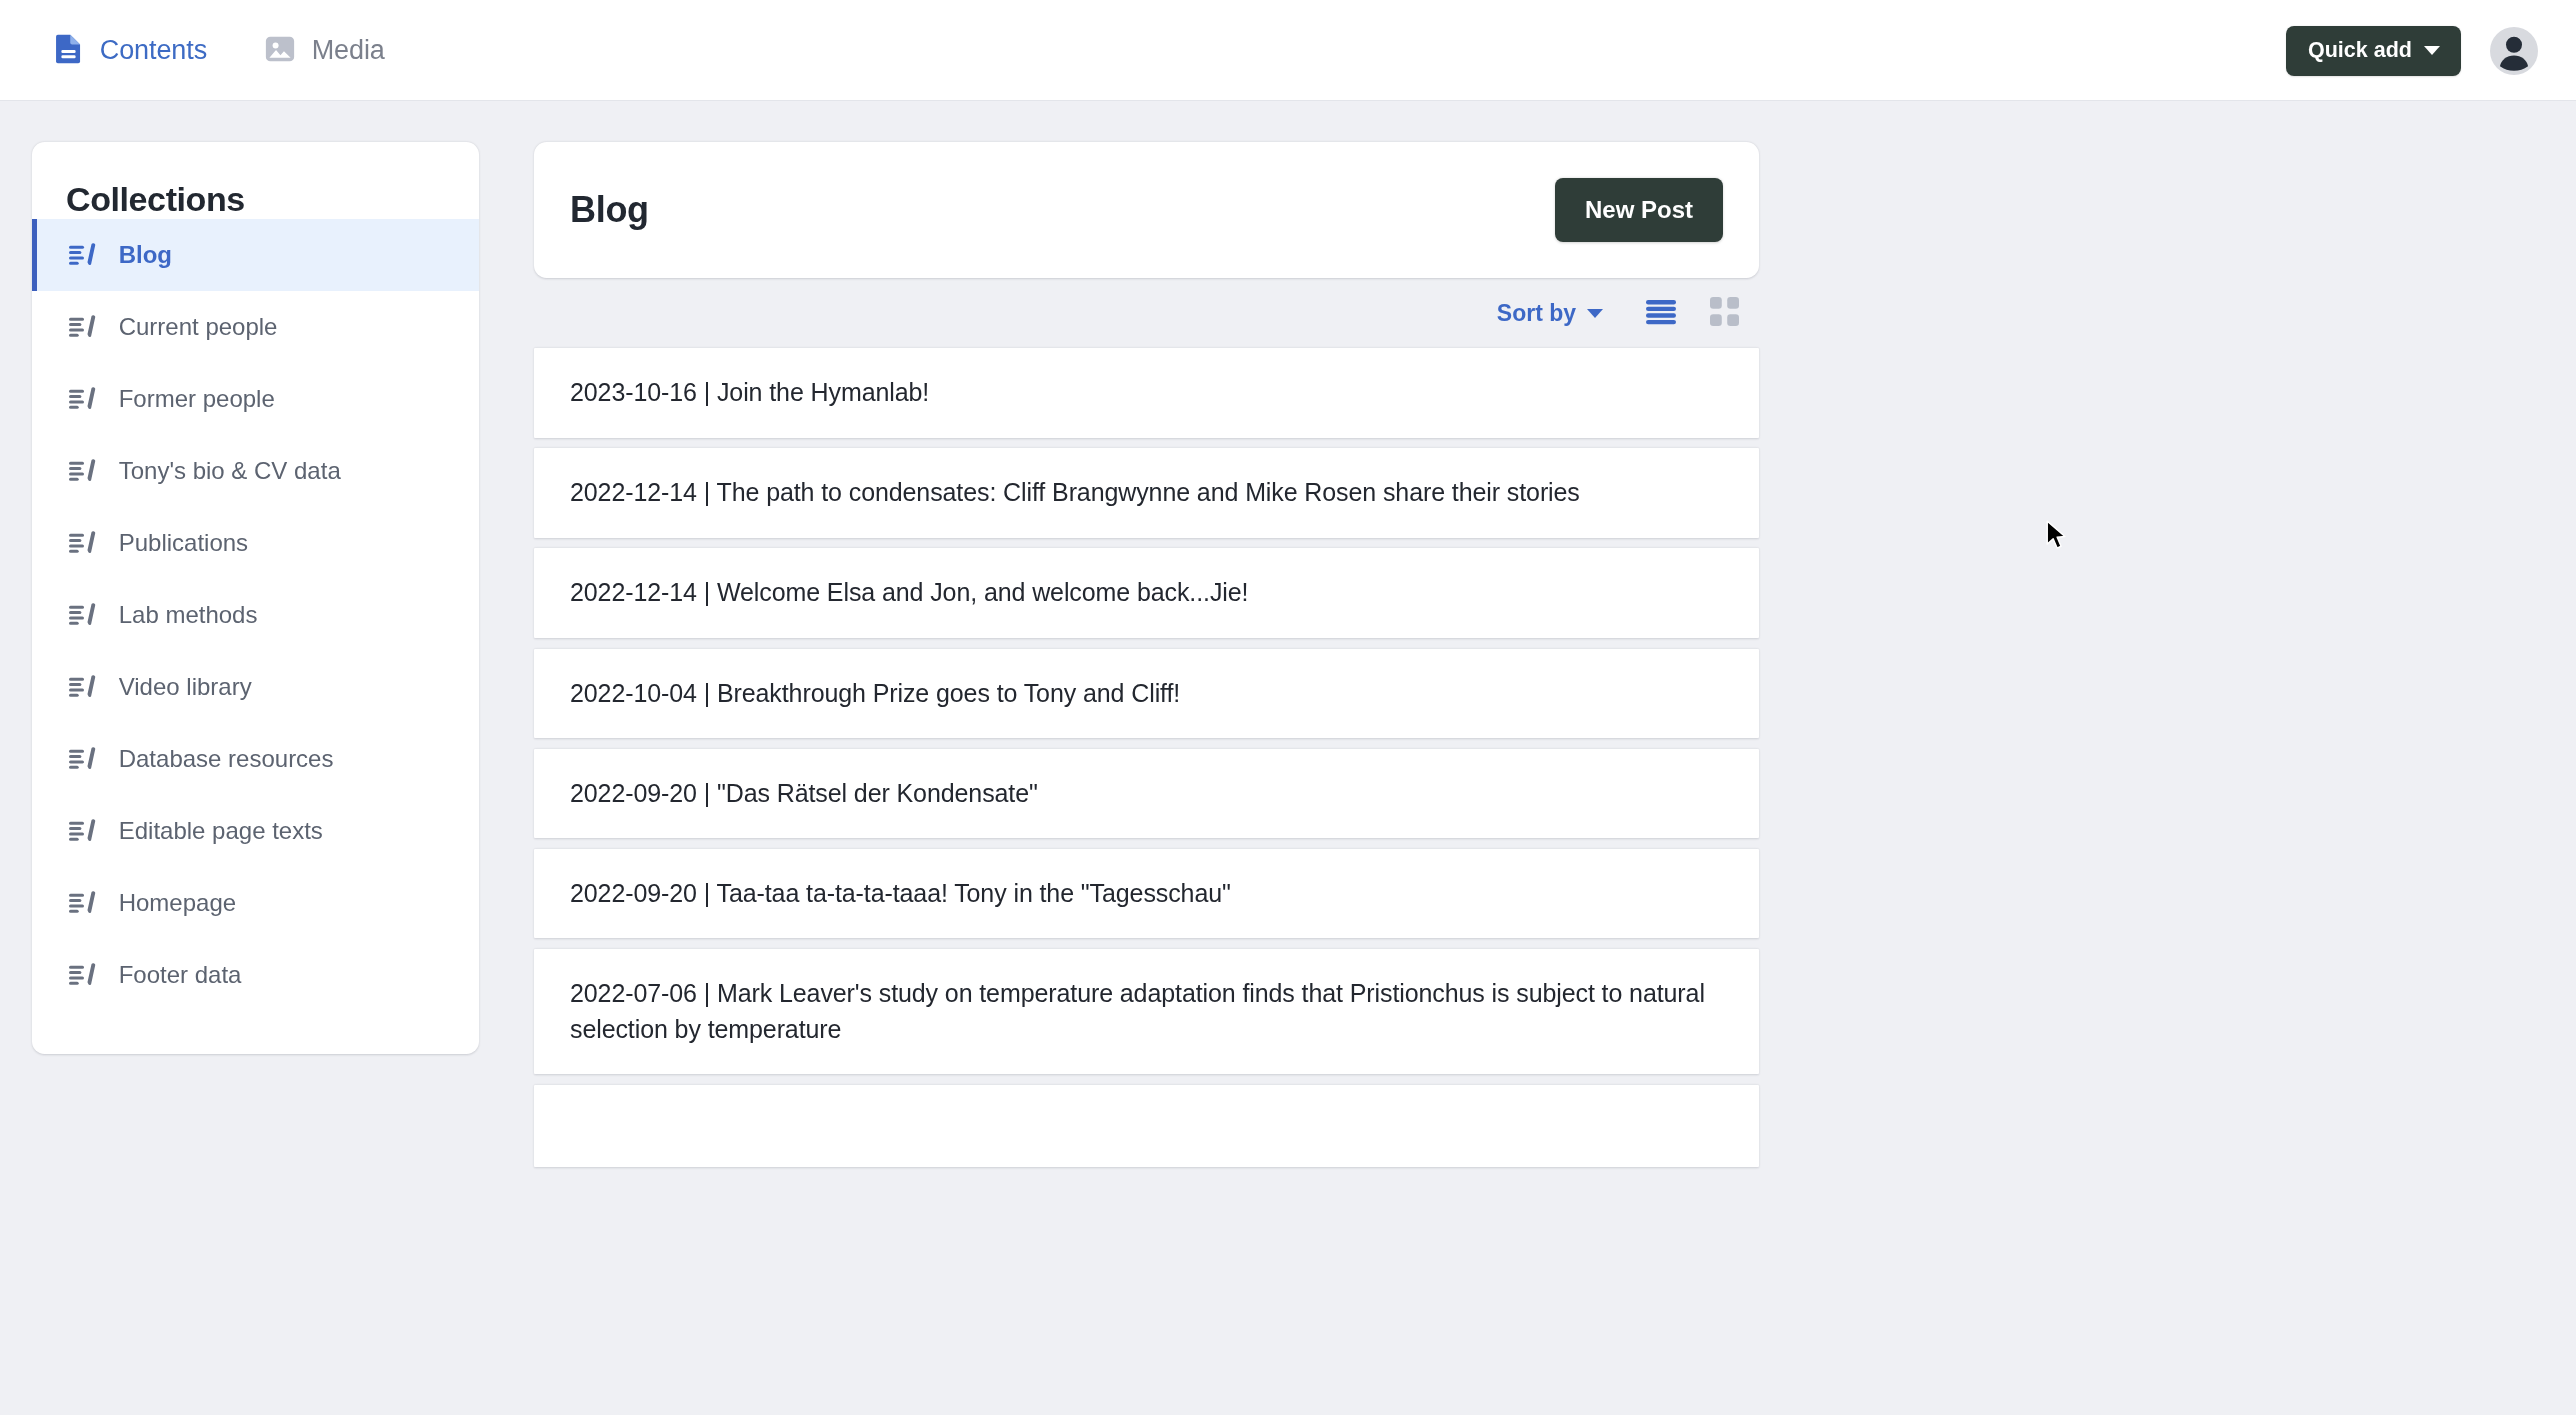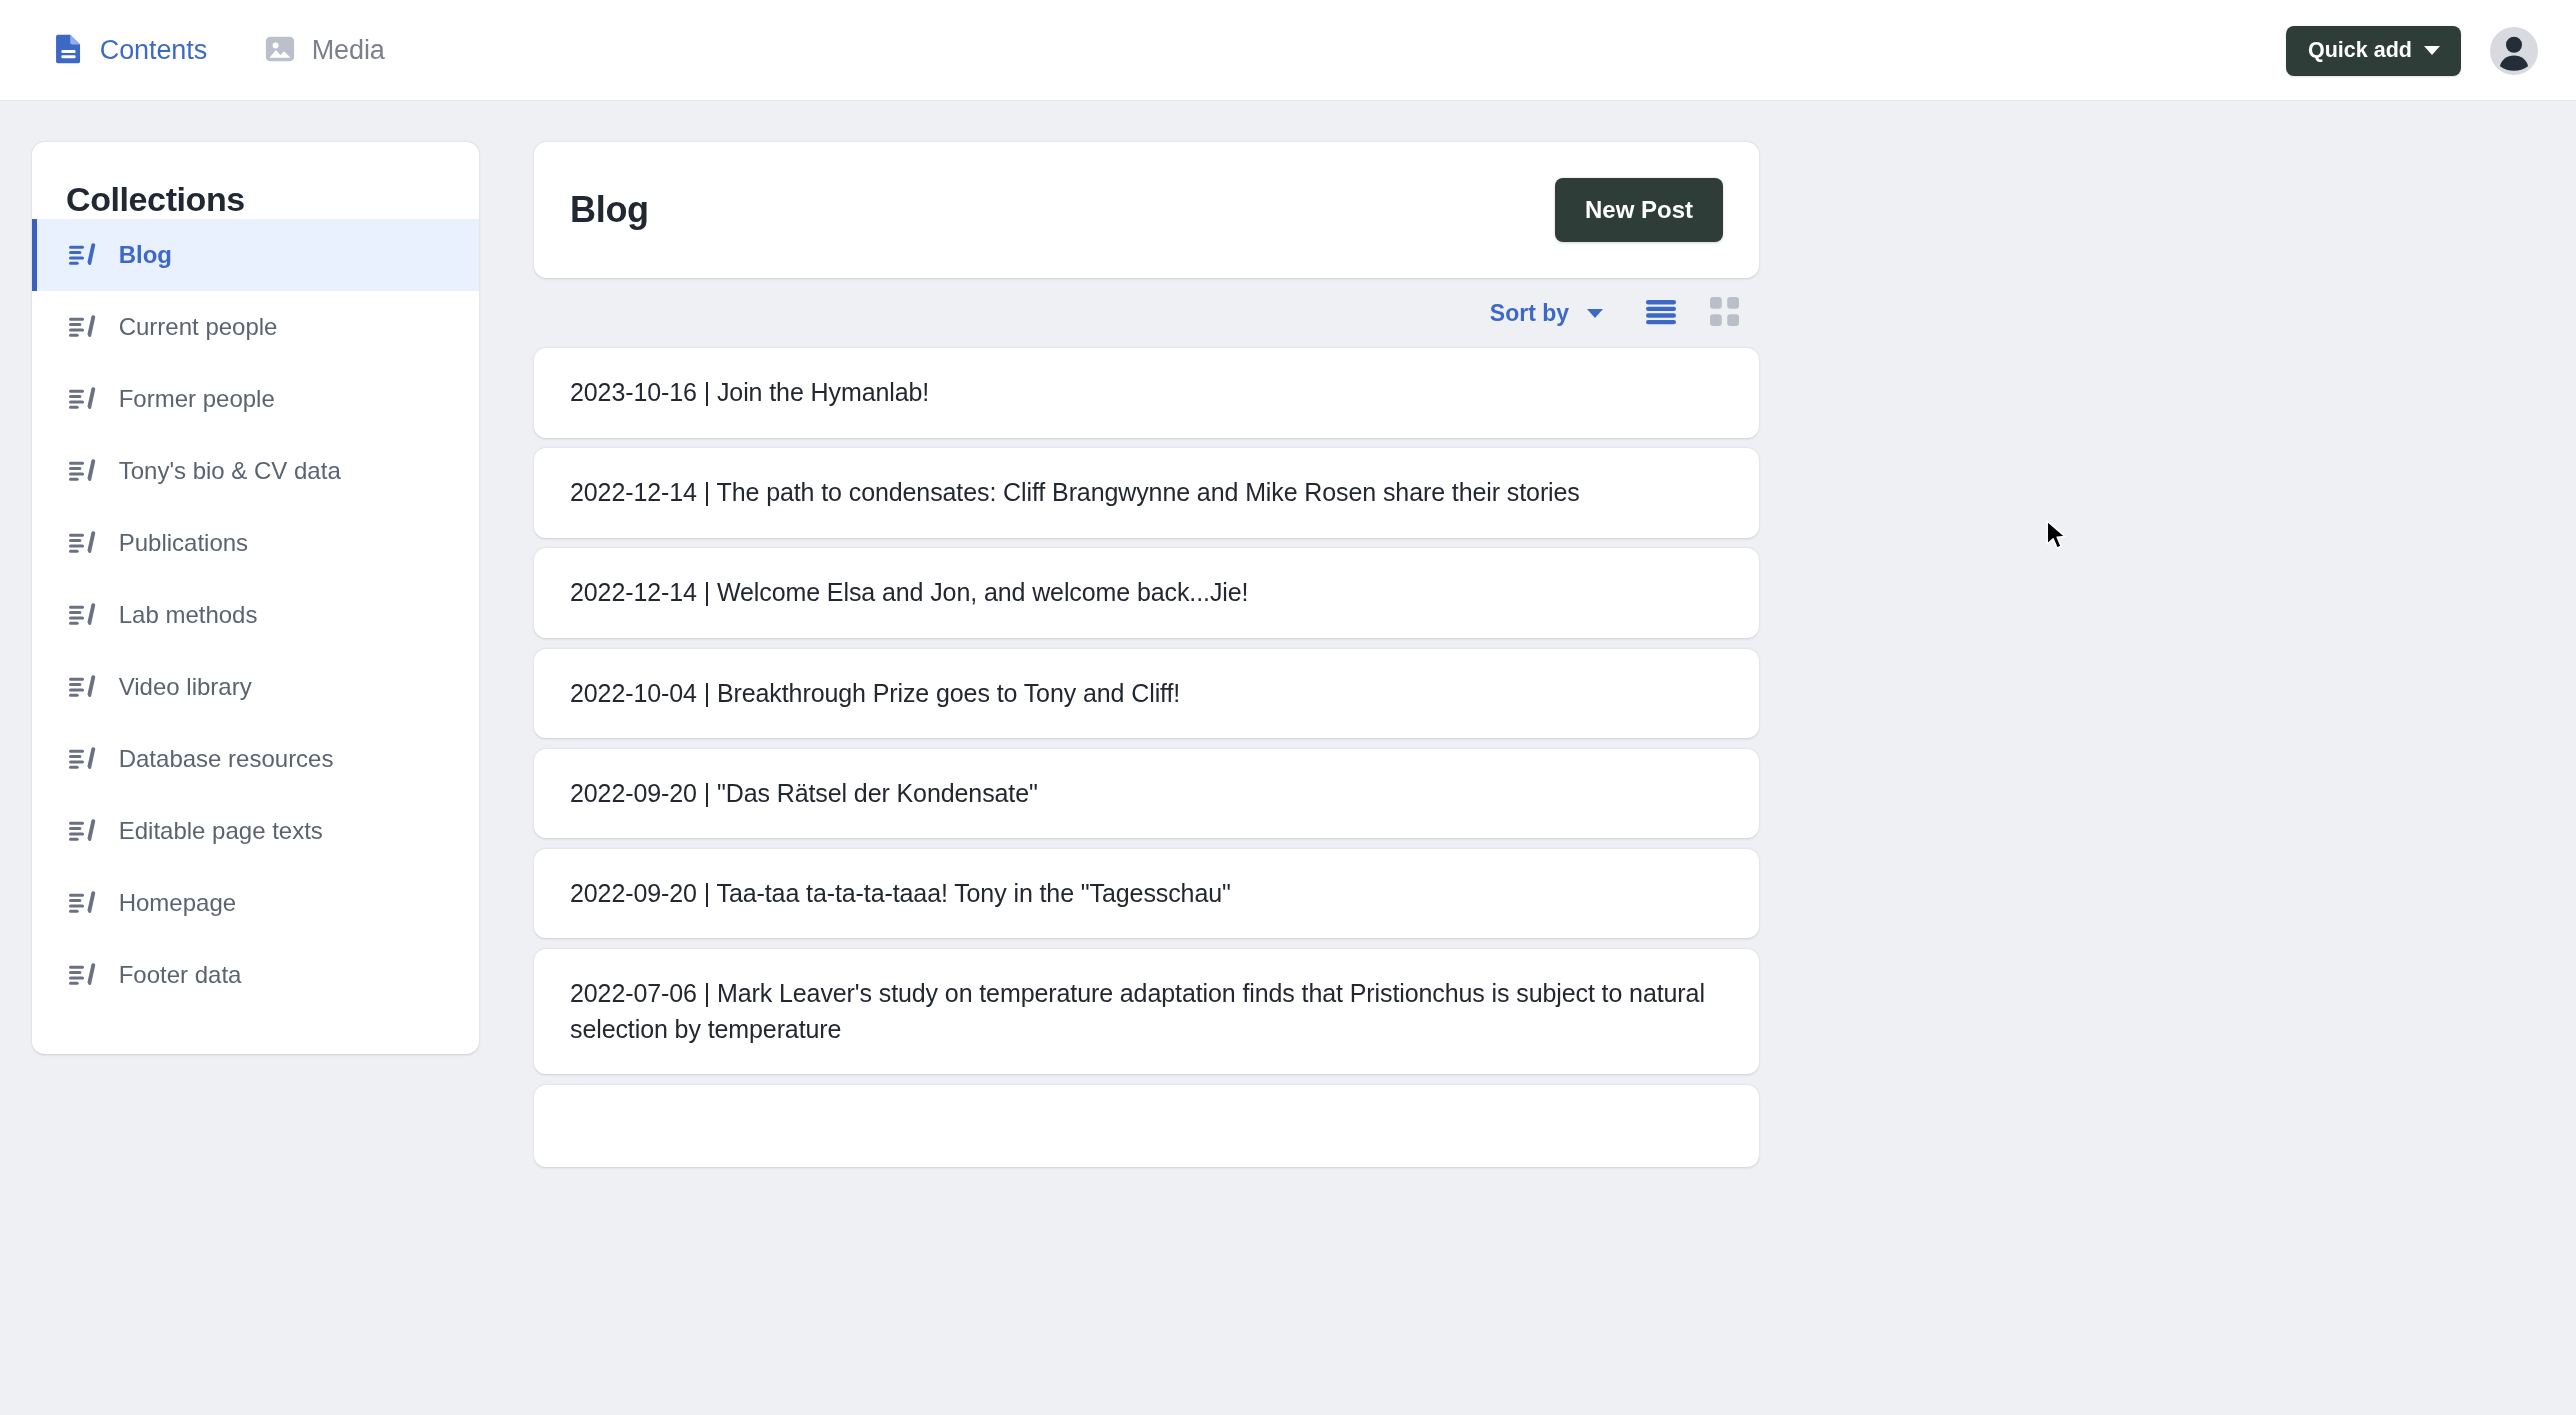--- a/index.html
+++ b/index.html
@@ -209,21 +209,21 @@
     height: 70px;
     display: flex;
     align-items: center;
     justify-content: flex-end;
     gap: 0;
     padding-right: 12.5px;
   }
   .sort-by {
     display: flex;
     align-items: center;
-    gap: 18px;
+    gap: 11px;
     color: #3d68c6;
     font-size: 23px;
     font-weight: 700;
     cursor: pointer;
     background: none;
     border: none;
     font-family: "Liberation Sans", sans-serif;
     margin-right: 36px;
   }
   .view-btn {
@@ -233,21 +233,21 @@
     padding: 7.2px;
     display: flex;
     align-items: center;
     justify-content: center;
   }
   .view-btn + .view-btn { margin-left: 19.7px; }
 
   .post-list { display: flex; flex-direction: column; gap: 10.7px; }
   .post-card {
     background: #ffffff;
-    border-radius: 12px;
+    border-radius: 1px;
     box-shadow: 0 0.9px 2.7px rgba(20,25,40,0.10), 0 0.9px 1.8px rgba(20,25,40,0.05);
     padding: 27px 36px;
     min-height: 82px;
     display: flex;
     align-items: flex-end;
     cursor: pointer;
   }
   .post-card .post-title {
     font-size: 25px;
     color: #23272f;

